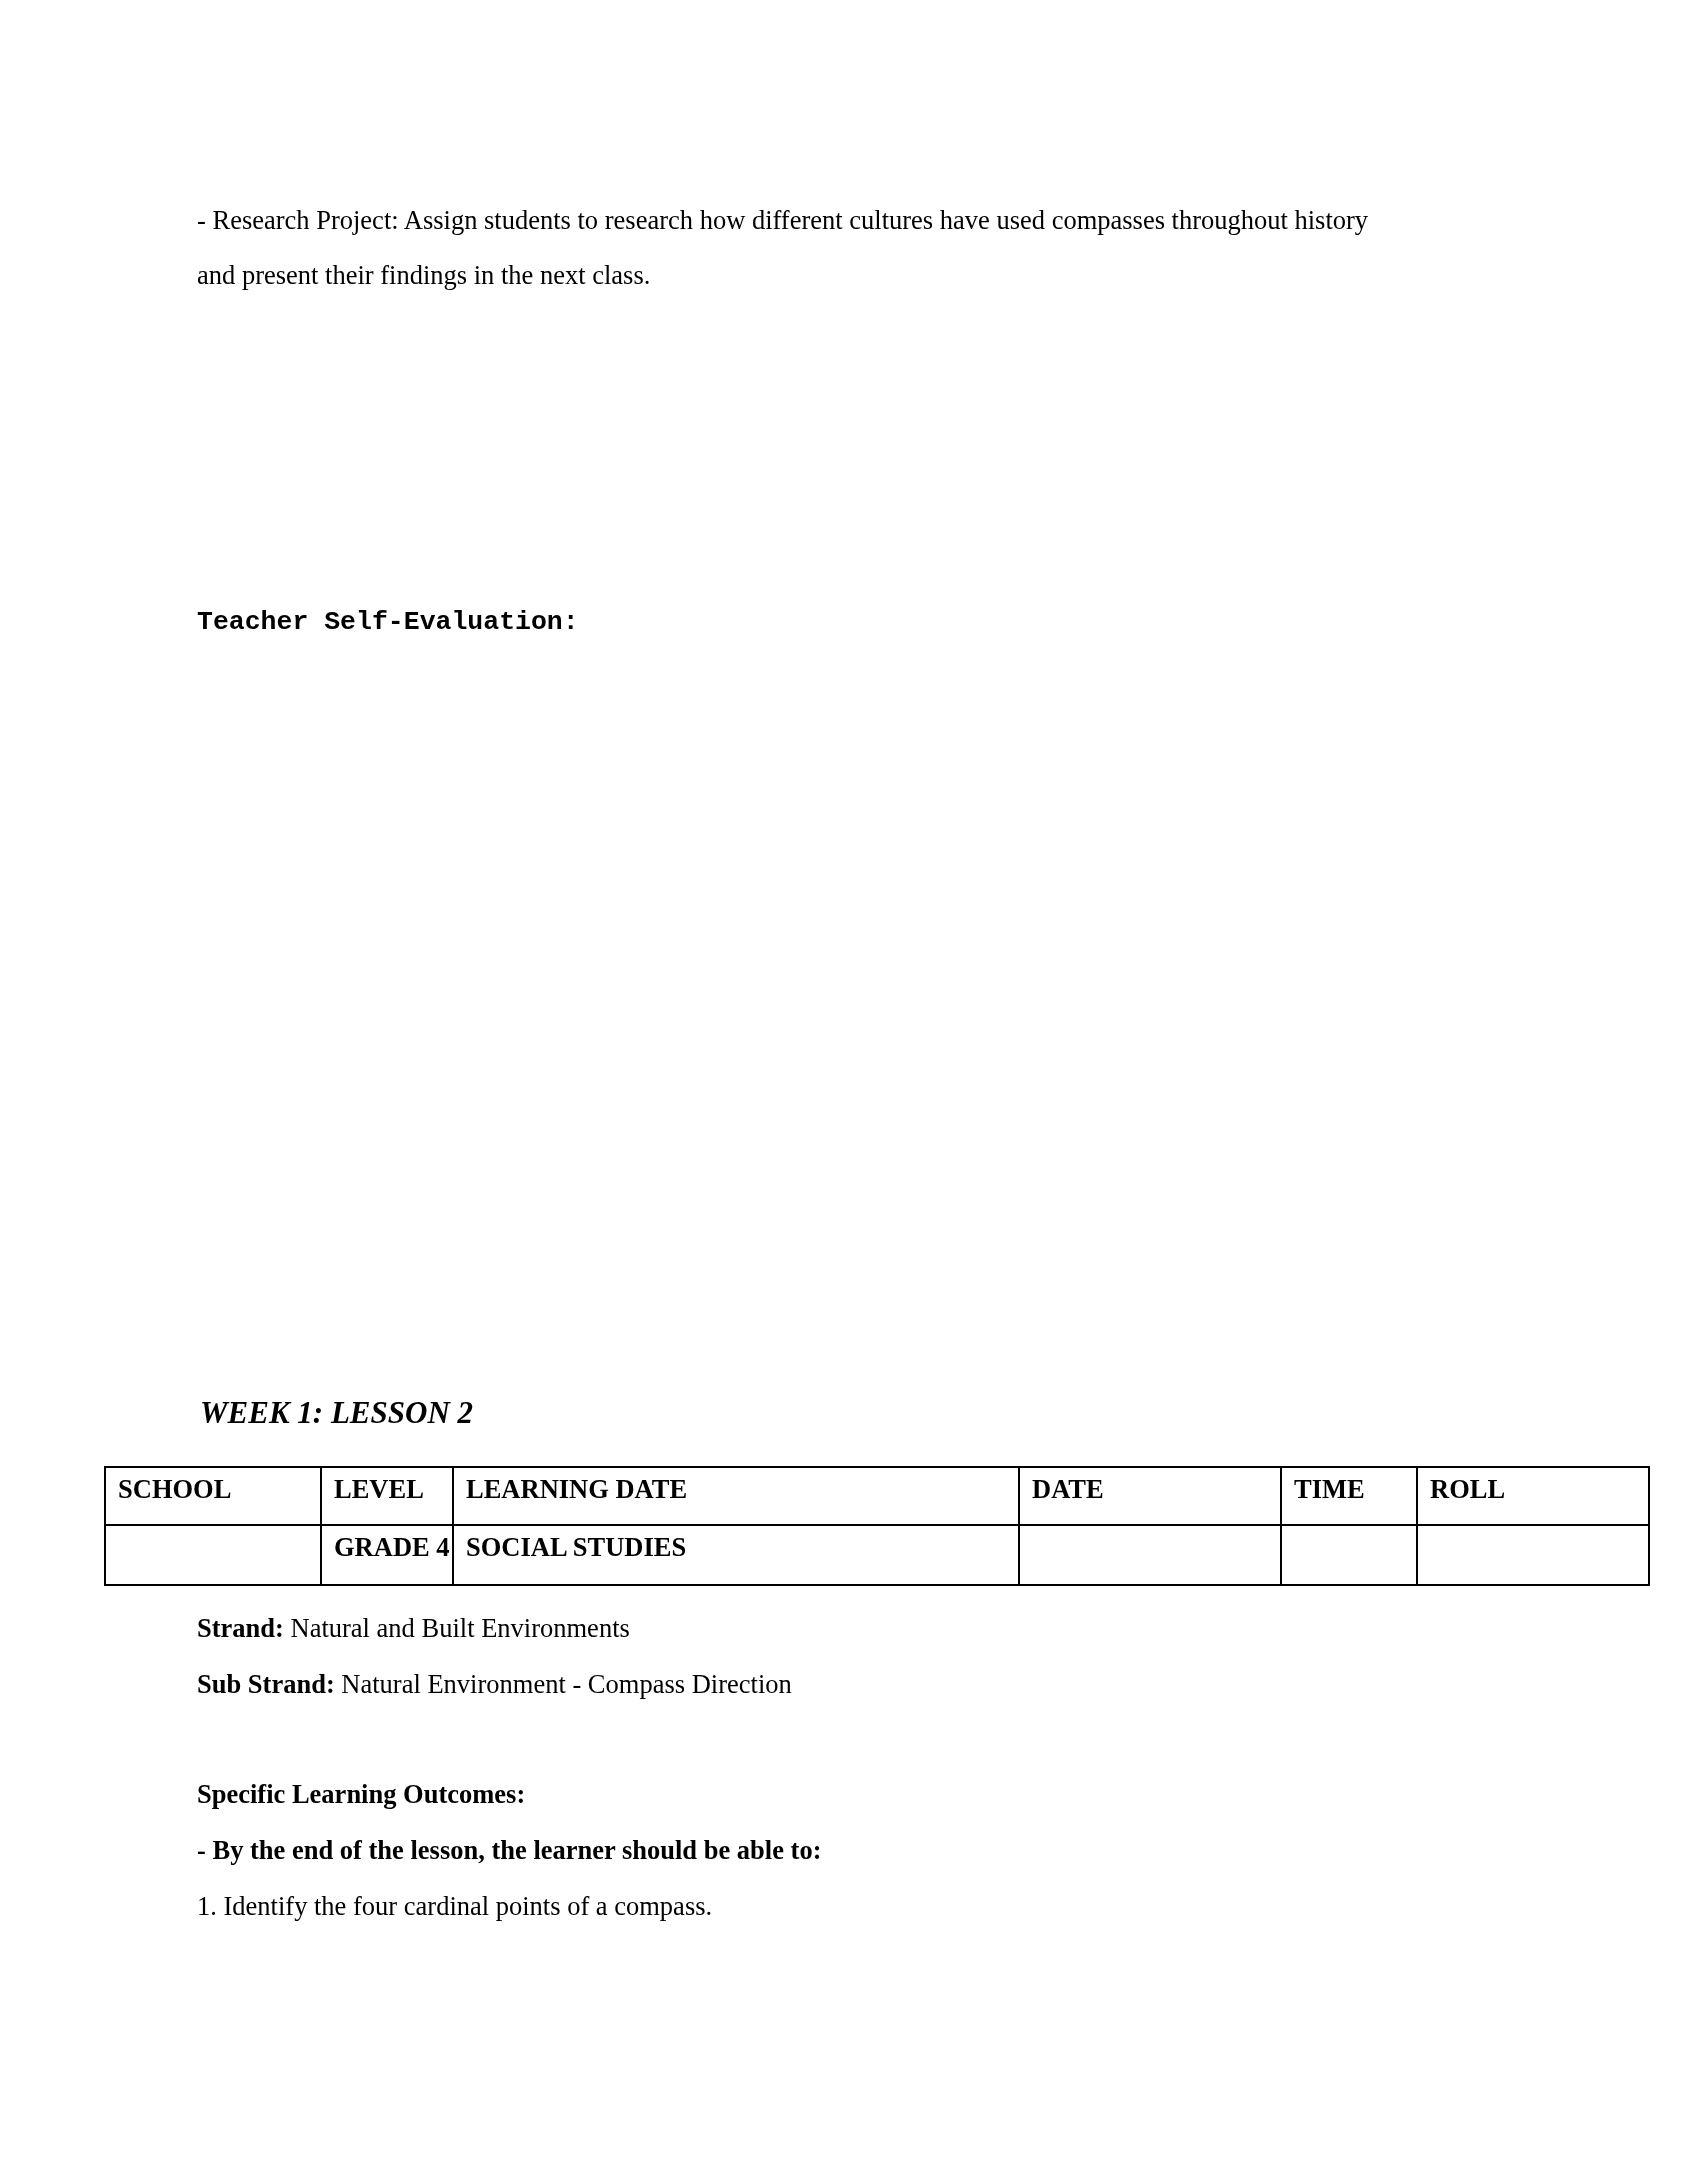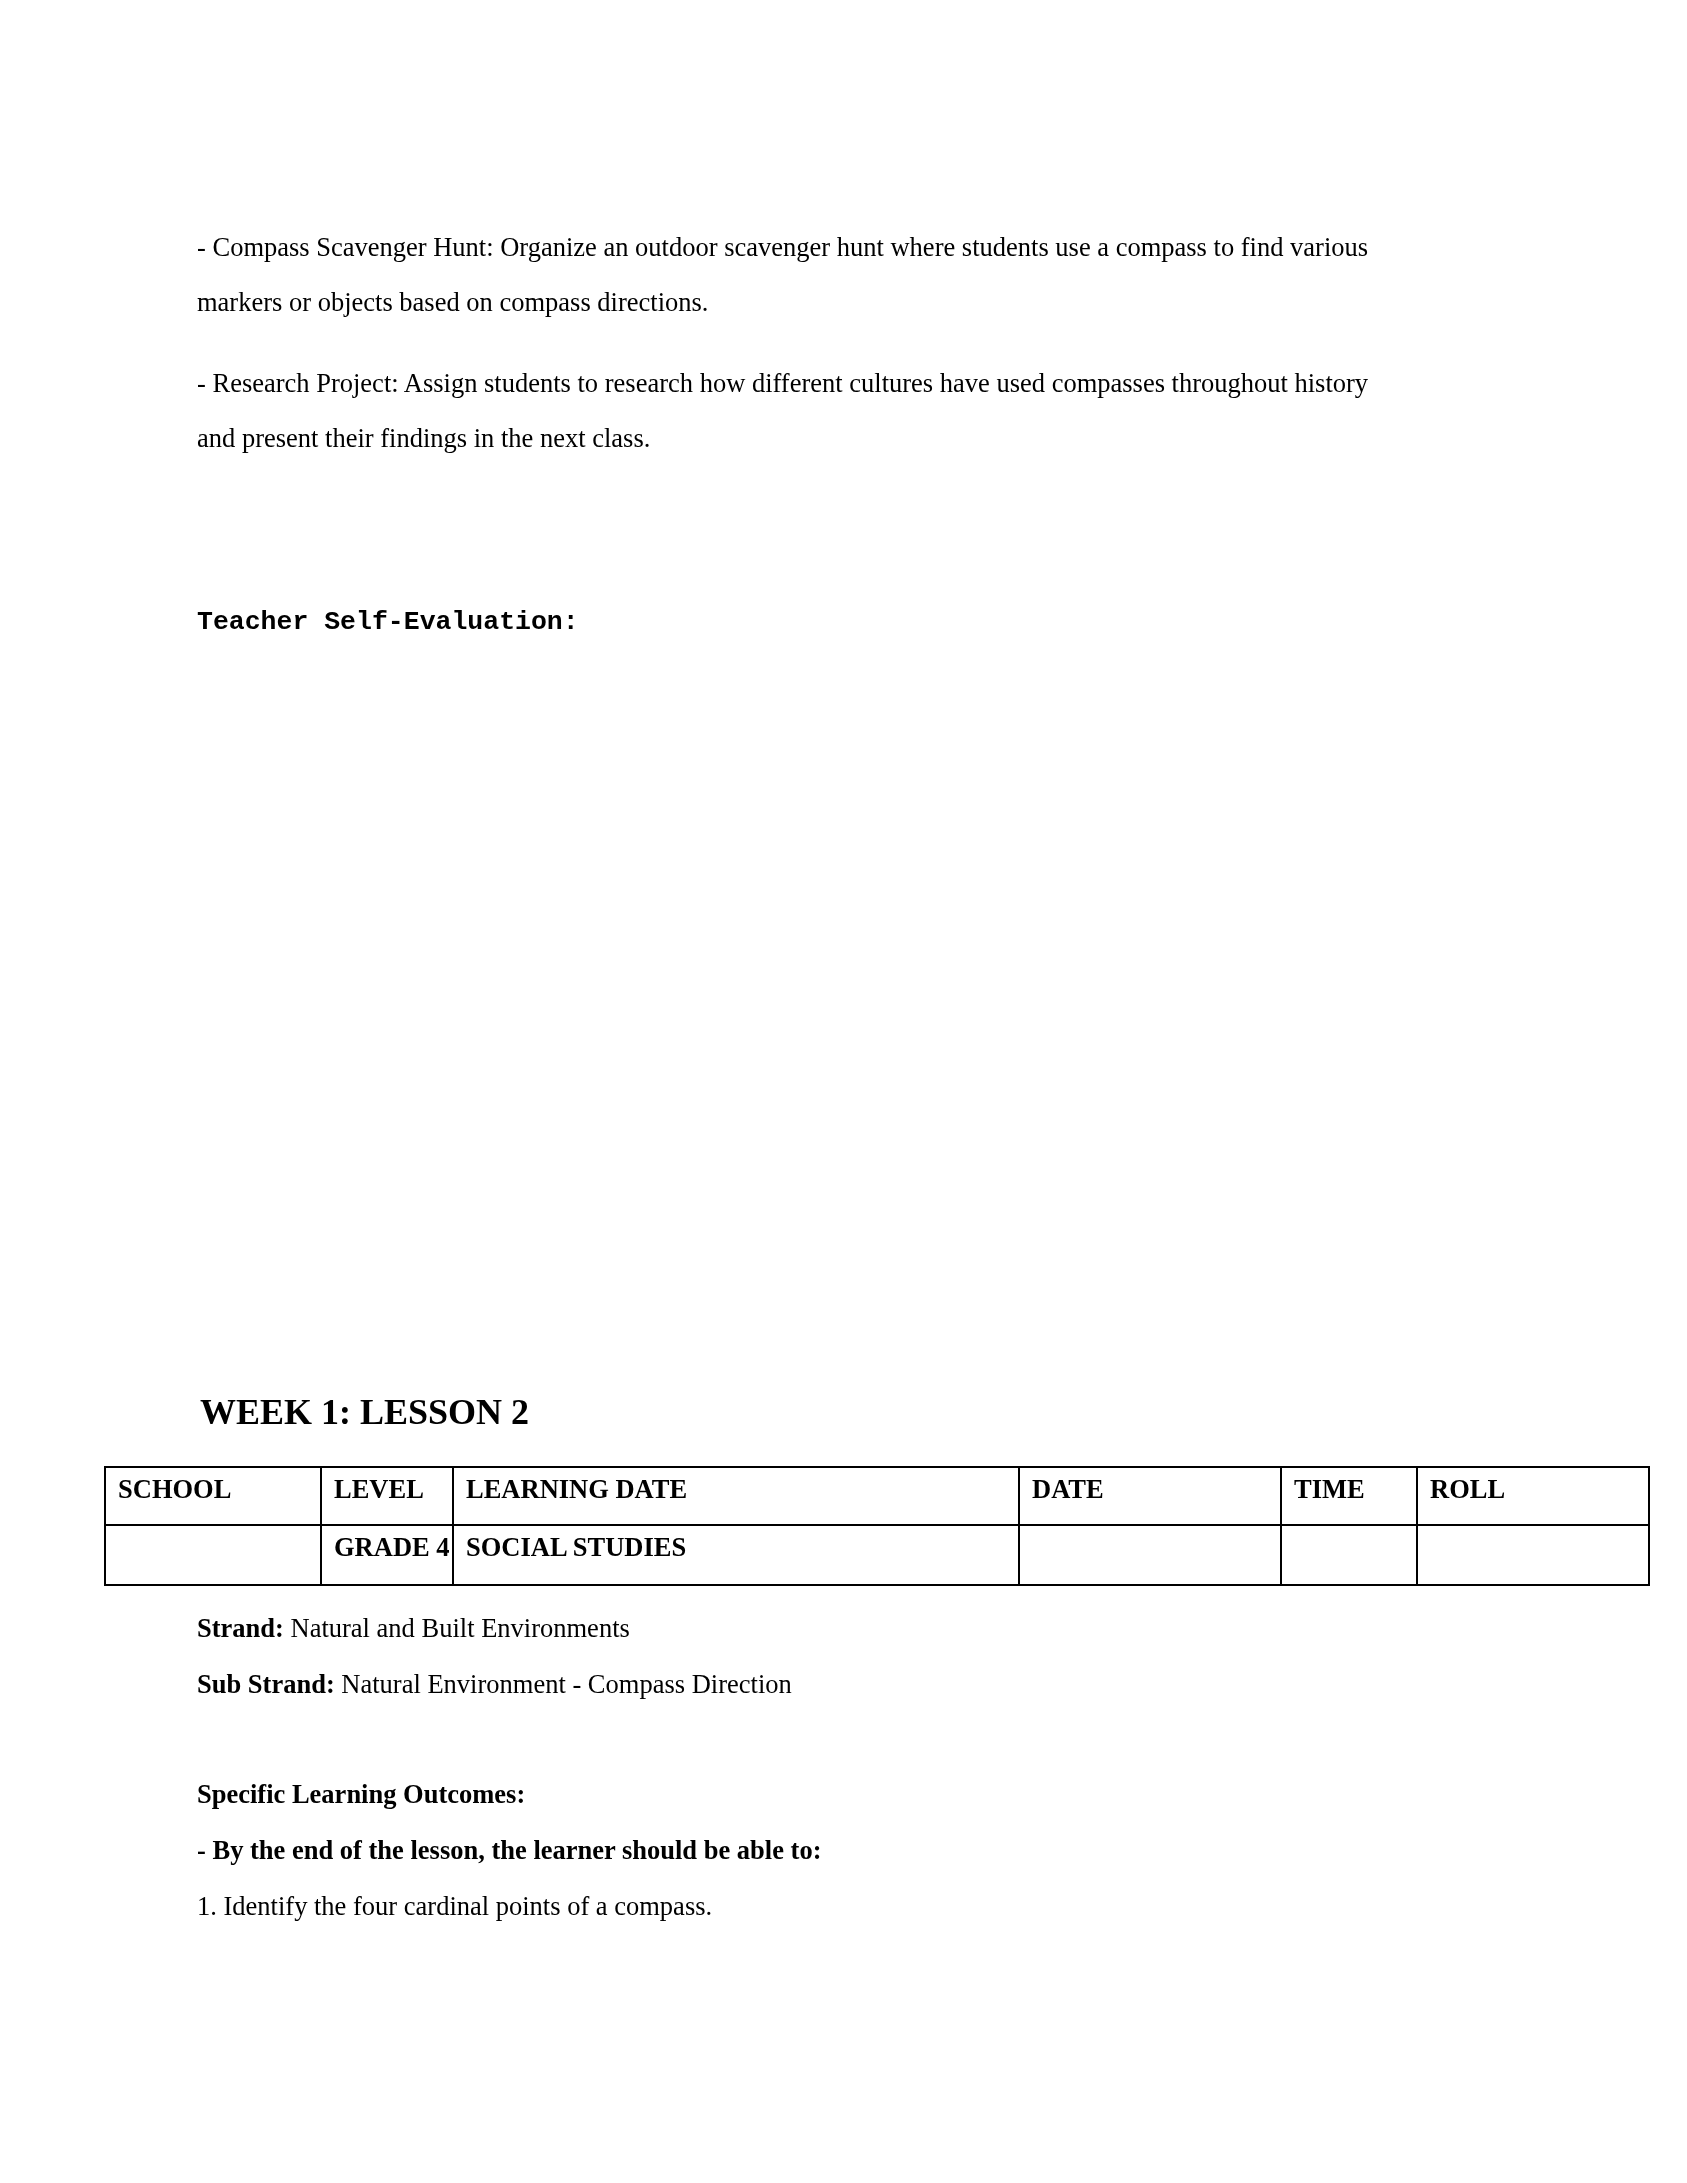--- a/index.html
+++ b/index.html
@@ -52,21 +52,22 @@
     font-family: Liberation Mono, monospace;
   }
 
   
   #week-heading {
     left: 200px;
     top: 1385px;
   }
   #week-heading .line {
     font-weight: bold;
-    font-size: 36px;
+    font-size: 31px;
+    font-style: italic;
   }
 
   
   #lesson-info-table {
     position: absolute;
     left: 104px;
     top: 1466px;
     width: 1478px;
     border-collapse: collapse;
     table-layout: fixed;
@@ -104,21 +105,20 @@
     top: 1766px;
   }
   #outcomes-block .line { line-height: 56px; }
 </style>
 </head>
 <body>
 
 <div id="page">
 
   <div class="block" id="intro-block">
-    <p class="para">- Compass Scavenger Hunt: Organize an outdoor scavenger hunt where students use a compass to find various markers or objects based on compass directions.</p>
     <p class="para" style="margin:0;">- Research Project: Assign students to research how different cultures have used compasses throughout history and present their findings in the next class.</p>
   </div>
 
   <div class="block" id="teacher-self-evaluation">
     <div class="line b">Teacher Self-Evaluation:</div>
   </div>
 
   <div class="block" id="week-heading">
     <div class="line b">WEEK 1: LESSON 2</div>
   </div>

